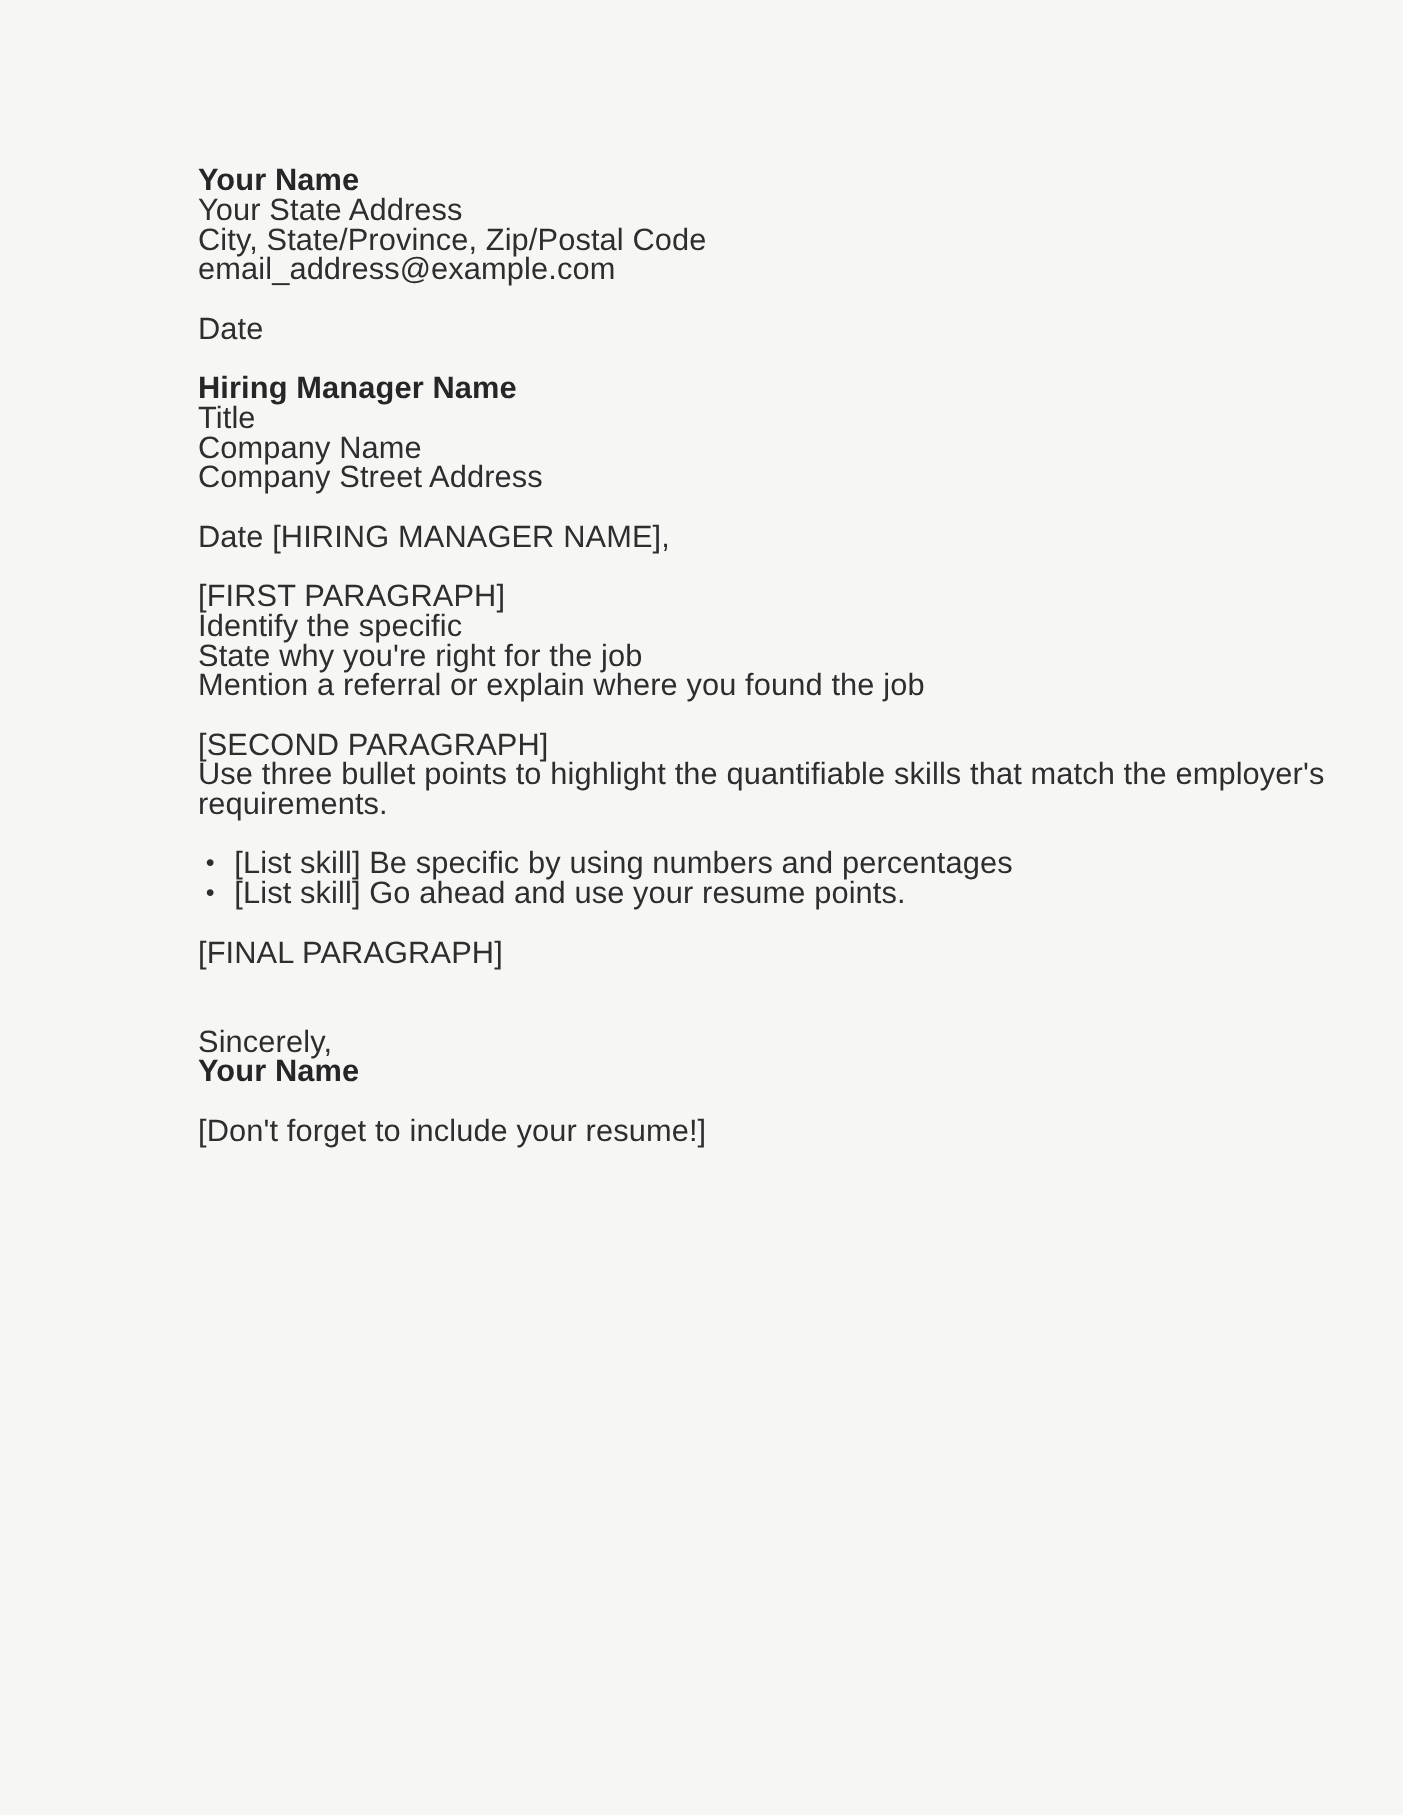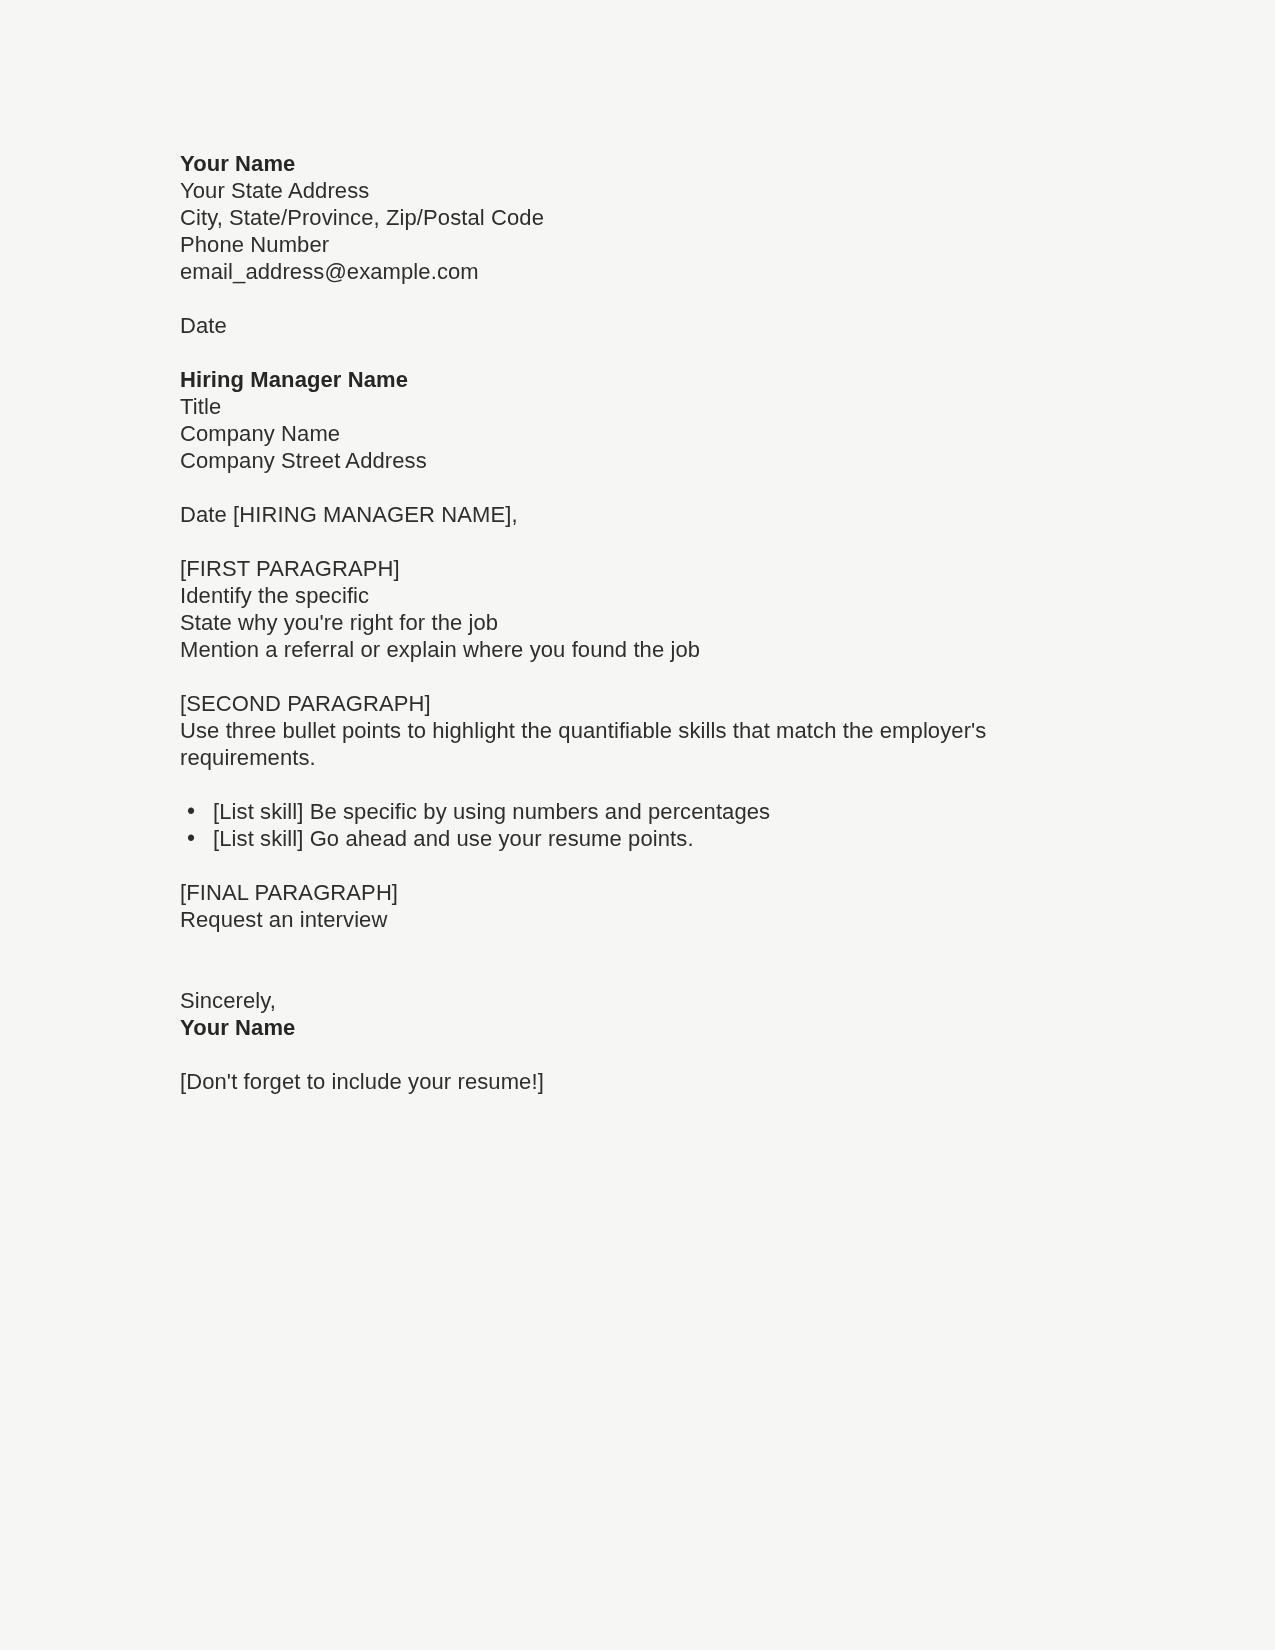--- a/index.html
+++ b/index.html
@@ -13,21 +13,21 @@
     height: 1650px;
     background: #f6f6f4;
     overflow: hidden;
     font-family: "Liberation Sans", sans-serif;
   }
   .content {
     position: absolute;
     left: 180px;
     top: 150px;
     width: 930px;
-    font-size: 22px;
+    font-size: 28px;
     line-height: 27px;
     color: #2e2e2e;
     letter-spacing: 0.1px;
   }
   .line {
     height: 27px;
     white-space: pre;
   }
   .bold {
     font-weight: bold;
@@ -51,21 +51,20 @@
 </style>
 </head>
 <body>
 
 <div class="page">
   <div class="content">
 
     <div class="line bold">Your Name</div>
     <div class="line">Your State Address</div>
     <div class="line">City, State/Province, Zip/Postal Code</div>
-    <div class="line">Phone Number</div>
     <div class="line">email_address@example.com</div>
 
     <div class="line blank"></div>
 
     <div class="line">Date</div>
 
     <div class="line blank"></div>
 
     <div class="line bold">Hiring Manager Name</div>
     <div class="line">Title</div>
@@ -90,21 +89,20 @@
     <div class="line">requirements.</div>
 
     <div class="line blank"></div>
 
     <div class="line bullet">[List skill] Be specific by using numbers and percentages</div>
     <div class="line bullet">[List skill] Go ahead and use your resume points.</div>
 
     <div class="line blank"></div>
 
     <div class="line">[FINAL PARAGRAPH]</div>
-    <div class="line">Request an interview</div>
 
     <div class="line blank"></div>
     <div class="line blank"></div>
 
     <div class="line">Sincerely,</div>
     <div class="line bold">Your Name</div>
 
     <div class="line blank"></div>
 
     <div class="line">[Don't forget to include your resume!]</div>

